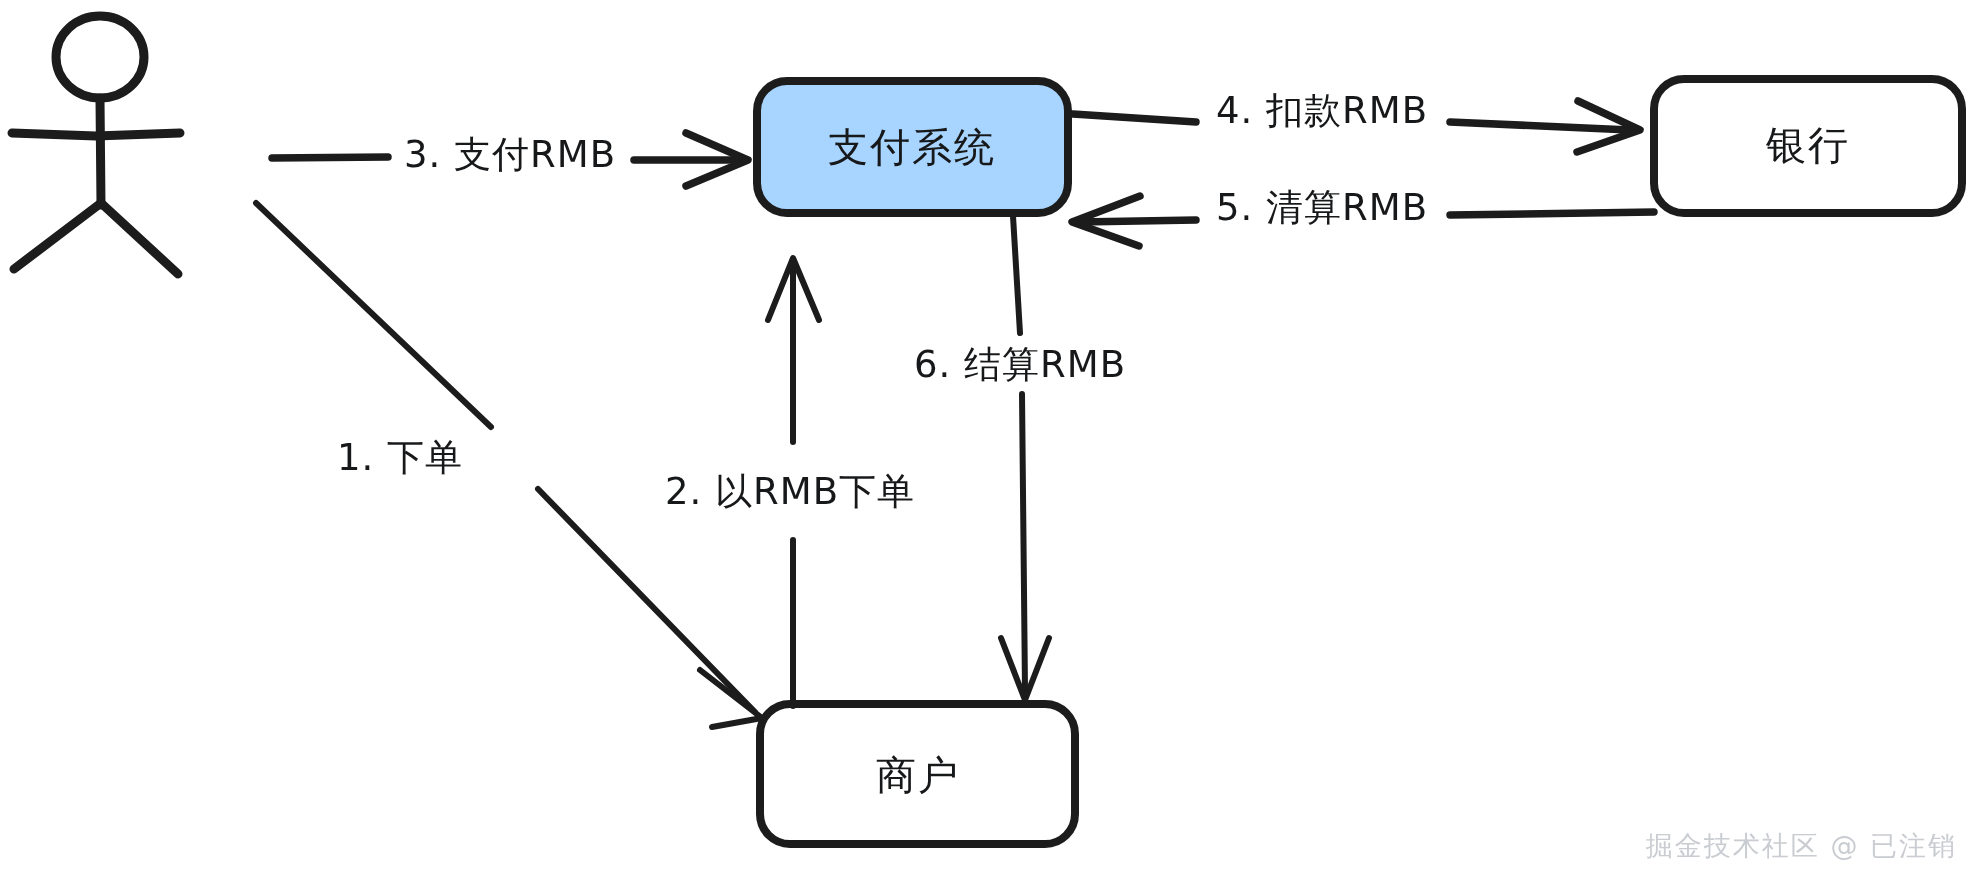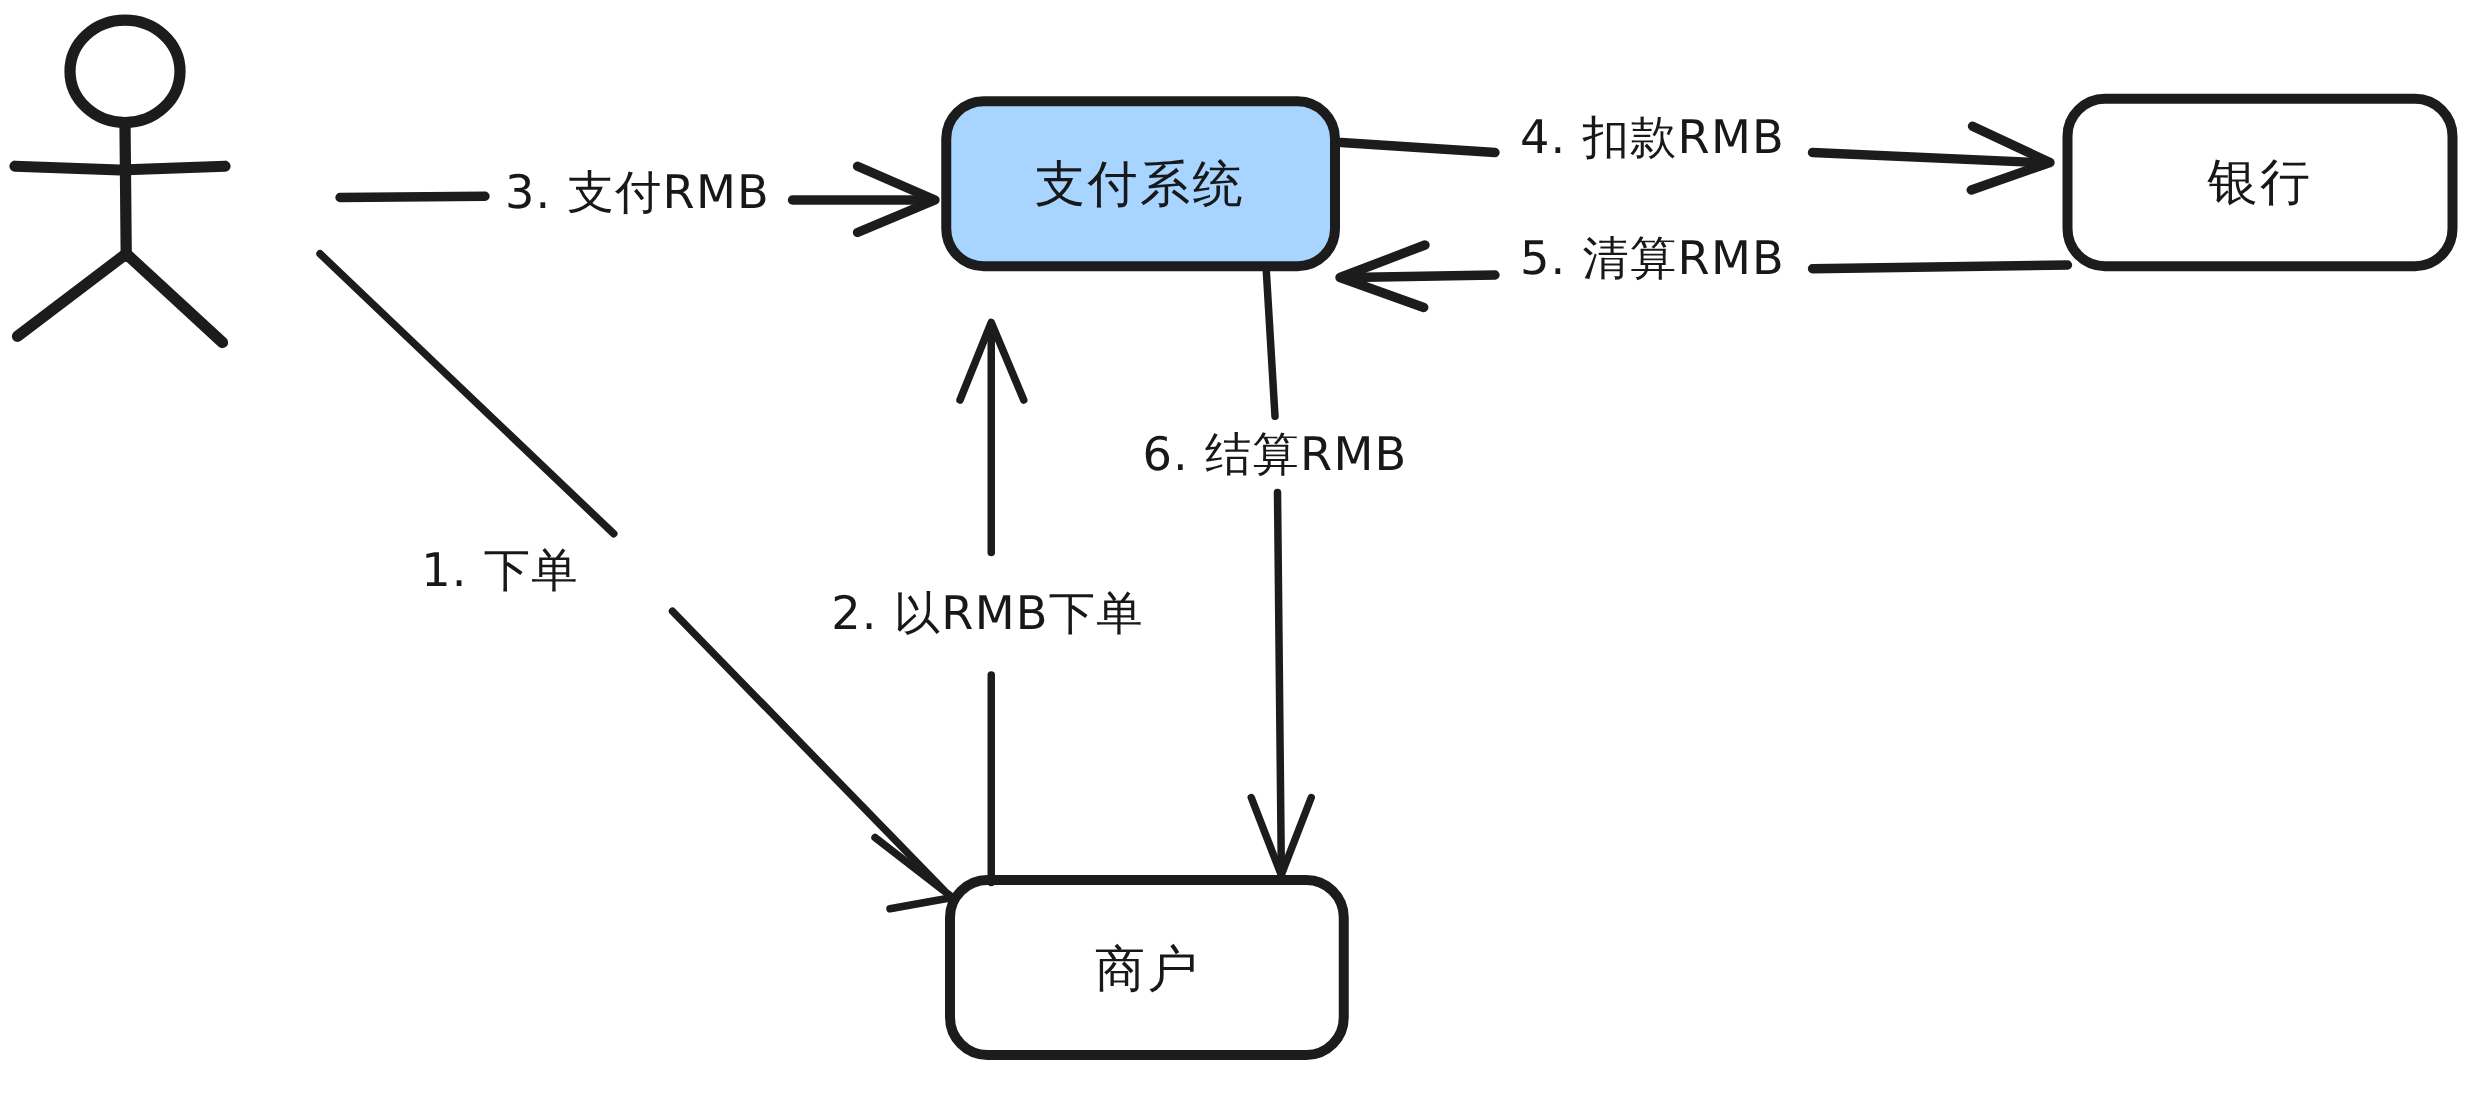--- a/index.html
+++ b/index.html
@@ -139,14 +139,15 @@
 
     <g>
       <path class="stroke thin" d="M 1013 216 L 1020 333"></path>
       <path class="stroke thin" d="M 1022 394 L 1025 690"></path>
       <path class="stroke thin" d="M 1001 638 L 1025 700 L 1049 638"></path>
       <text class="edge-label" x="1020" y="366">6. 结算RMB</text>
     </g>
 
   </svg>
 
+  <div class="watermark">掘金技术社区 @ 已注销</div>
 
 </div>
 
 </body></html>

